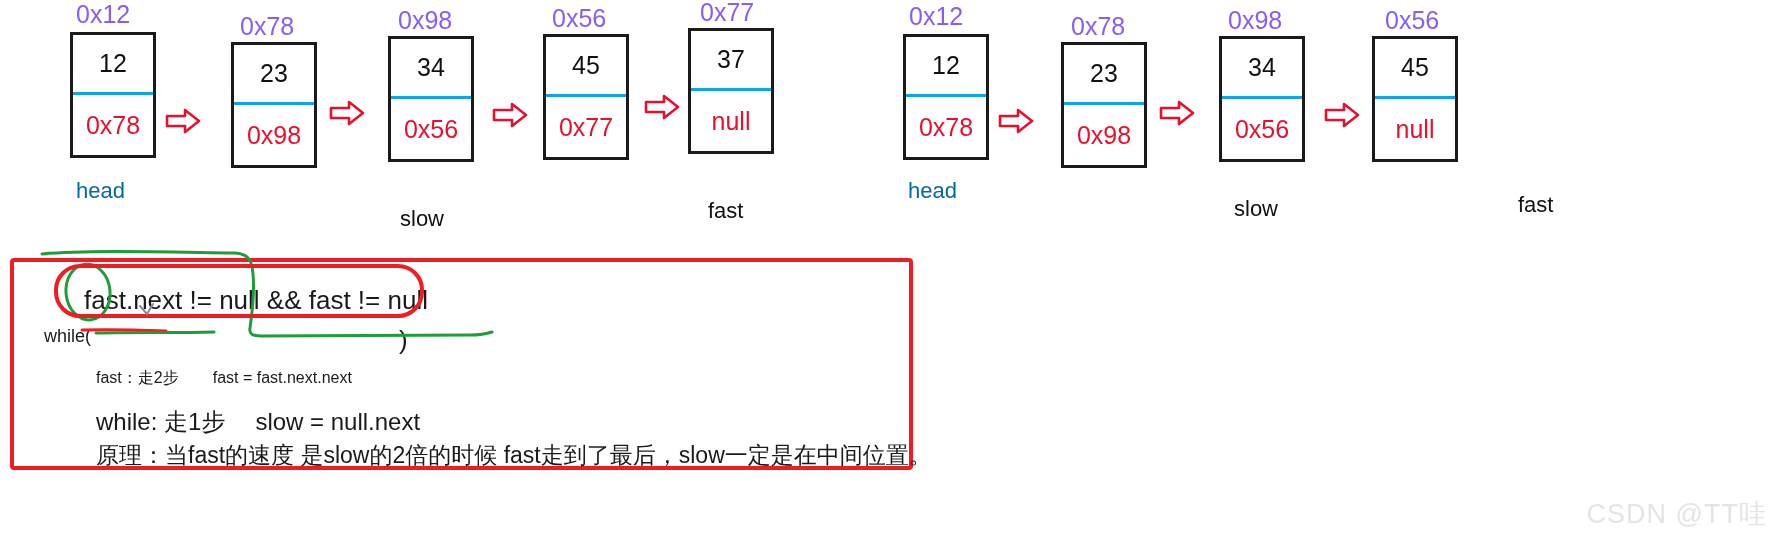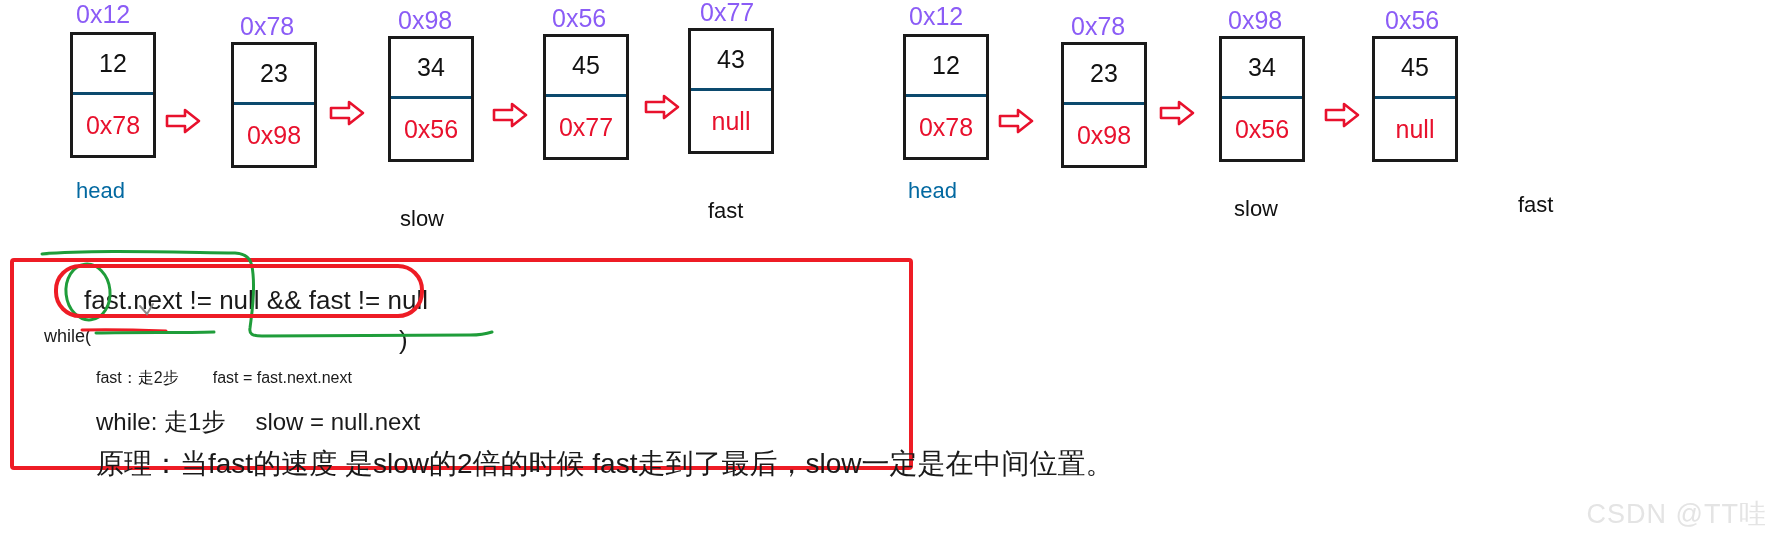--- a/index.html
+++ b/index.html
@@ -7,21 +7,21 @@
     width:1781px;height:540px;
     background:#ffffff;
     font-family:"Liberation Sans","DejaVu Sans",sans-serif;
     overflow:hidden;
     position:relative;
   }
   #stage{position:absolute;left:0;top:0;width:1781px;height:540px;}
 
   
   .node{position:absolute;width:86px;height:126px;border:3px solid #1a1a1a;box-sizing:border-box;background:#fff;}
-  .node .cellTop{height:50%;box-sizing:border-box;border-bottom:3px solid #0c4a6e;display:flex;align-items:center;justify-content:center;}
+  .node .cellTop{height:50%;box-sizing:border-box;border-bottom:3px solid #0ea5e9;display:flex;align-items:center;justify-content:center;}
   .node .cellBot{height:50%;box-sizing:border-box;display:flex;align-items:center;justify-content:center;}
   .val{font-size:25px;color:#111;line-height:1;}
   .ptr{font-size:25px;color:#e8112d;line-height:1;}
   .addr{position:absolute;font-size:25px;color:#8b5cf6;white-space:nowrap;line-height:1;}
   .ptrlabel{position:absolute;font-size:22px;white-space:nowrap;line-height:1;}
   .ptrlabel.red{color:#0369a1;}
   .ptrlabel.black{color:#111;}
 
   
   .arrow{position:absolute;width:34px;height:26px;}
@@ -33,21 +33,21 @@
     border:4px solid #ee1c25;border-radius:4px;box-sizing:border-box;background:#fff;
   }
   .codeline{position:absolute;white-space:nowrap;color:#1a1a1a;line-height:1;}
   #cond{left:70px;top:25px;font-size:26px;}
   #whileword{left:30px;top:65px;font-size:18px;}
   #whileclose{left:385px;top:65px;font-size:26px;}
   #line-fast{left:82px;top:108px;font-size:16px;}
   #line-fast .gap{display:inline-block;width:34px;}
   #line-slow{left:82px;top:148px;font-size:24px;}
   #line-slow .gap{display:inline-block;width:30px;}
-  #line-principle{left:82px;top:188px;font-size:28px;letter-spacing:0px;}
+  #line-principle{left:82px;top:182px;font-size:23px;letter-spacing:0px;}
 
   
   #annot{position:absolute;left:0;top:240px;width:1000px;height:160px;pointer-events:none;}
   #annot svg{display:block;overflow:visible;}
 
   
   #watermark{
     position:absolute;right:14px;bottom:8px;
     font-size:27px;color:#e4e4e4;letter-spacing:1px;
     font-family:"Liberation Sans","DejaVu Sans",sans-serif;
@@ -123,21 +123,21 @@
 
     <div class="arrow" style="left:645px;top:94px;">
       <svg viewBox="0 0 34 26">
           <polygon points="1,8 19,8 19,2 33,13 19,24 19,18 1,18" fill="none" stroke="#e8112d" stroke-width="2.6" stroke-linejoin="round"></polygon>
         </svg>
     </div>
 
     <div class="addr" style="left:700px;top:0px;">0x77</div>
     <div class="node" style="left:688px;top:28px;">
       <div class="cellTop">
-          <span class="val">43</span>
+          <span class="val">37</span>
         </div>
       <div class="cellBot">
           <span class="ptr">null</span>
         </div>
     </div>
     <div class="ptrlabel black" style="left:708px;top:200px;">fast</div>
   </div>
 
   <div>
 

